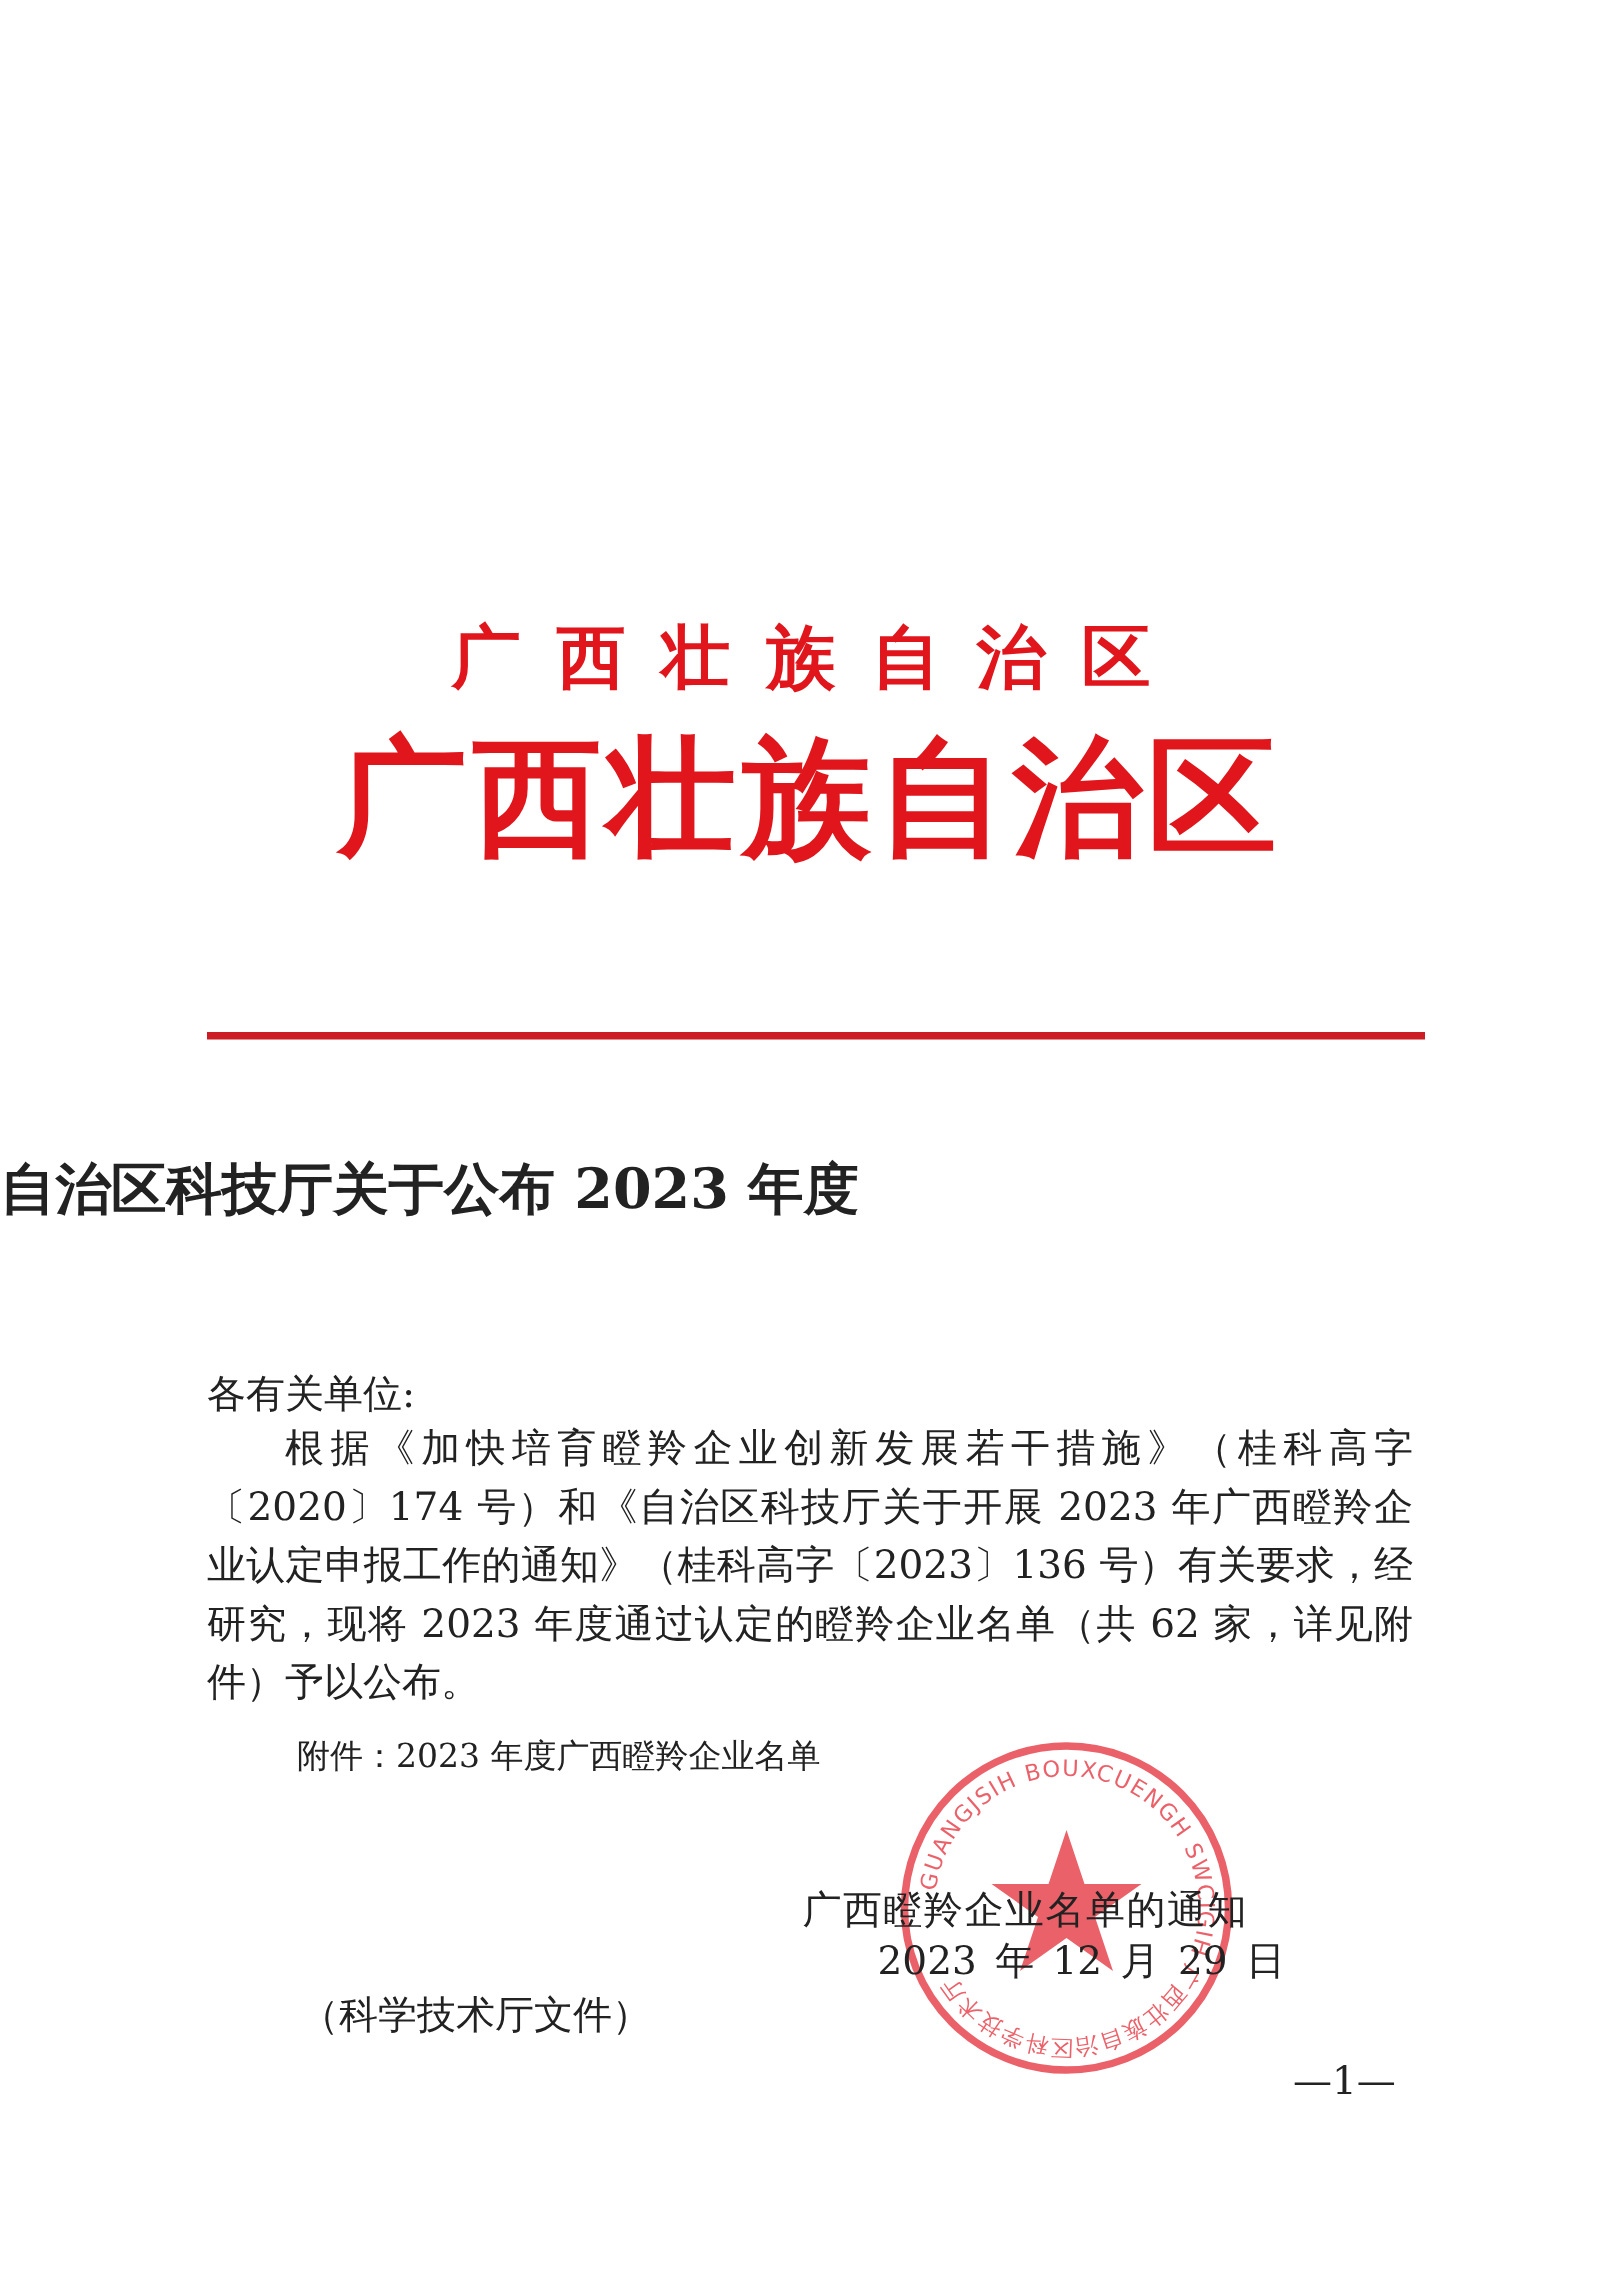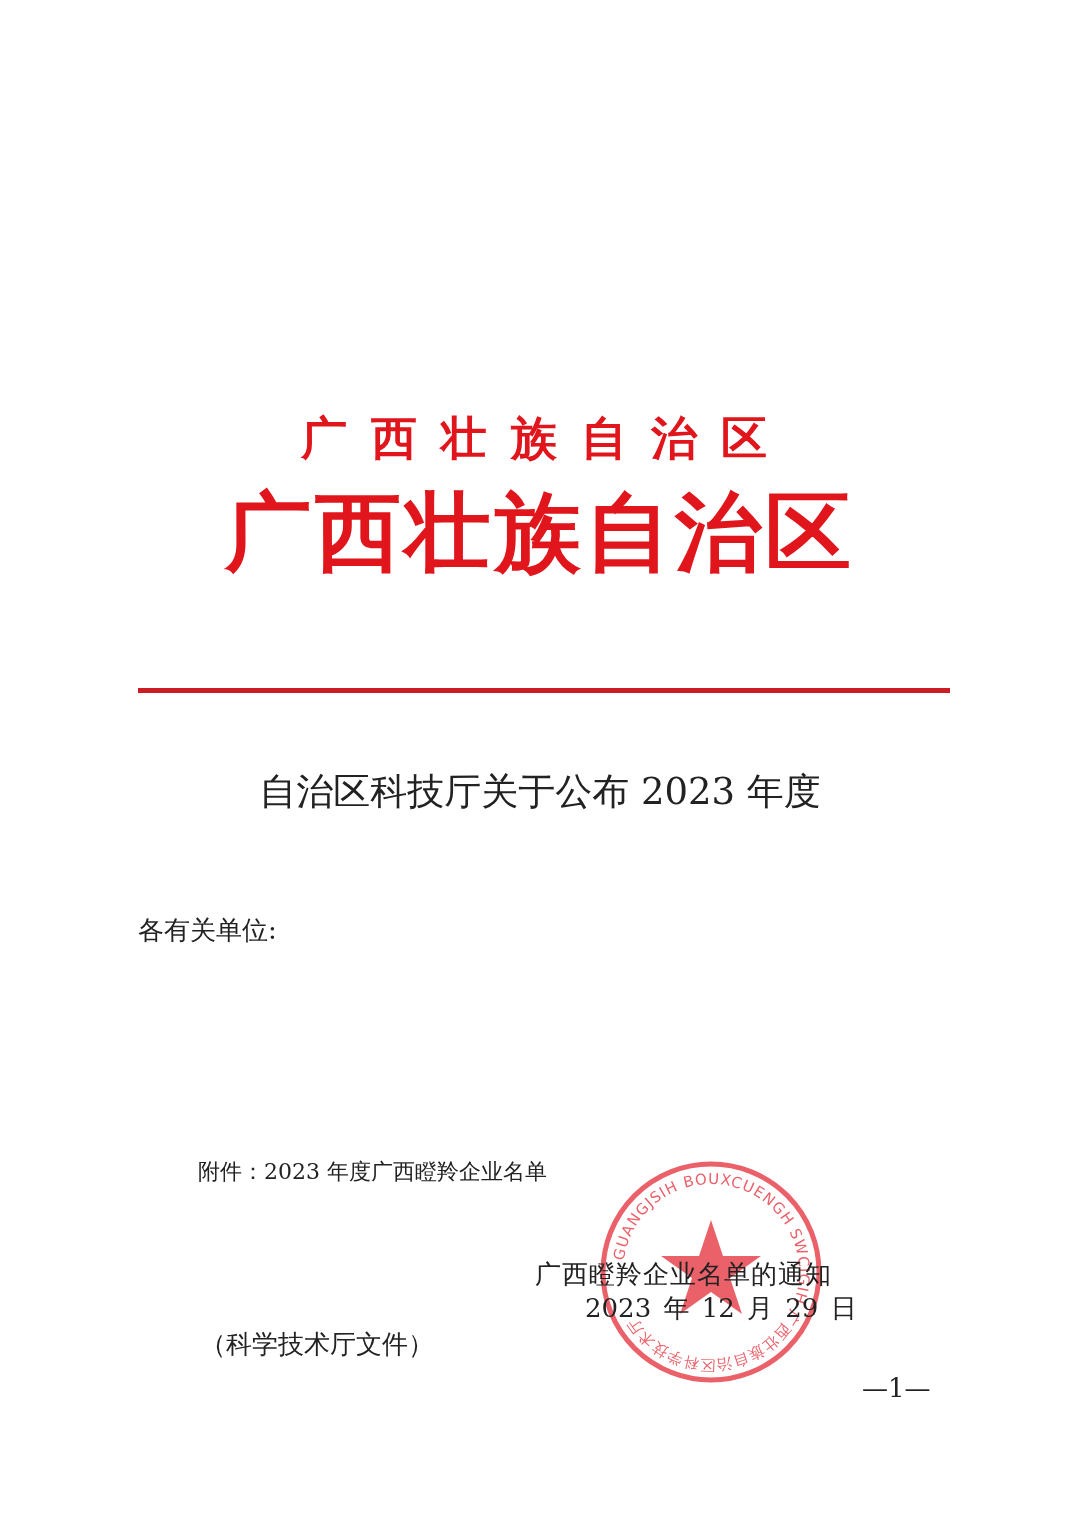--- a/index.html
+++ b/index.html
@@ -56,23 +56,23 @@
     left: 138px;
     width: 812px;
     top: 688px;
     height: 5px;
     background: #cc1d24;
   }
   .title {
     position: absolute;
     left: 0; right: 0;
     top: 765px;
-    text-align: center;
+    text-align: left;
     font-size: 37px;
-    font-weight: normal;
+    font-weight: bold;
     line-height: 54px;
     color: #222;
   }
   .salutation {
     position: absolute;
     left: 138px;
     top: 910px;
     font-size: 26px;
     line-height: 40px;
     color: #222;
@@ -149,20 +149,21 @@
 
 
   <div class="red-rule"></div>
 
   <div class="title">
     <div>自治区科技厅关于公布 2023 年度</div>
   </div>
 
   <div class="salutation">各有关单位:</div>
 
+  <p class="body-text">根据《加快培育瞪羚企业创新发展若干措施》（桂科高字〔2020〕174 号）和《自治区科技厅关于开展 2023 年广西瞪羚企业认定申报工作的通知》（桂科高字〔2023〕136 号）有关要求，经研究，现将 2023 年度通过认定的瞪羚企业名单（共 62 家，详见附件）予以公布。</p>
 
   <div class="attachment">附件：2023 年度广西瞪羚企业名单</div>
 
   <svg class="stamp" viewBox="0 0 228 228">
     <defs>
       <path id="sealArc" d="M 114,114 m -88,0 a 88,88 0 1,1 176,0 a 88,88 0 1,1 -176,0"></path>
     </defs>
     <circle cx="114" cy="114" r="108" fill="none" stroke="#e8454f" stroke-width="5" opacity="0.85"></circle>
     <text font-family="DejaVu Sans, sans-serif" font-size="15" fill="#e8454f" opacity="0.85" letter-spacing="1">
       <textPath href="#sealArc" startOffset="2%">GUANGJSIH BOUXCUENGH SWCIGIH 广西壮族自治区科学技术厅</textPath>

